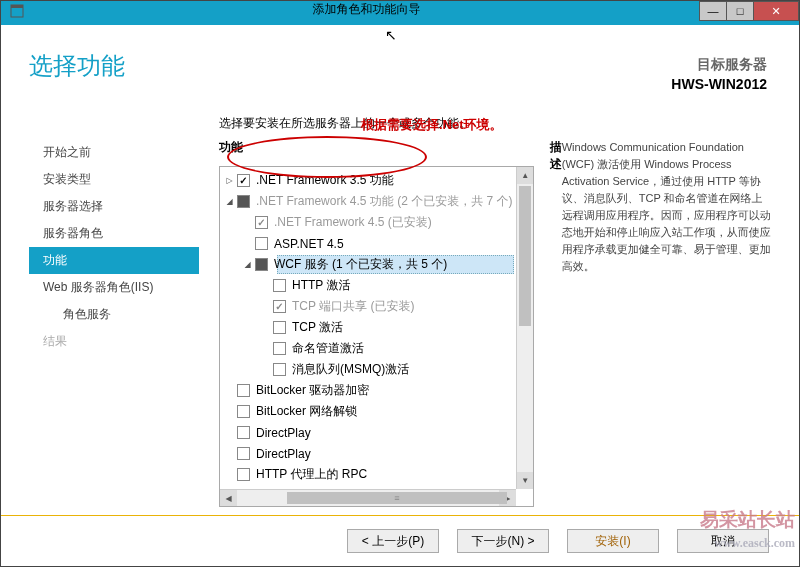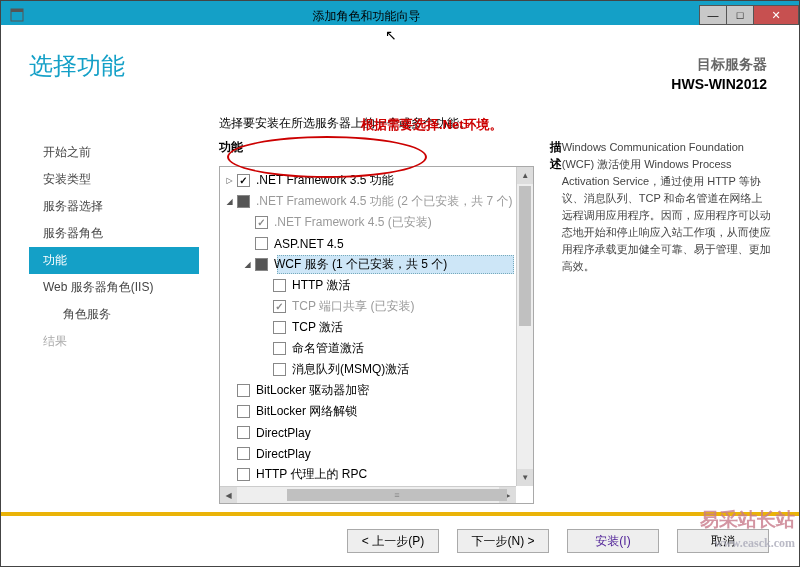--- a/index.html
+++ b/index.html
@@ -1,28 +1,28 @@
 <!DOCTYPE html>
 <html><head>
 <meta charset="utf-8">
 <style>
   * { box-sizing: border-box; }
   body { margin:0; padding:0; font-family:"Microsoft YaHei","Segoe UI",sans-serif; font-size:12px; background:#dedede; }
   .window { width:800px; height:567px; margin:0; border:1px solid #444; background:#fff; position:relative; }
   
-  .titlebar { height:24px; background:#14a0c7; display:flex; align-items:flex-end; color:#000; }
+  .titlebar { height:24px; background:#14a0c7; display:flex; align-items:flex-start; color:#000; }
   .tb-icon { width:20px; height:20px; margin:0 6px; display:flex; align-items:center; justify-content:center; }
   .tb-title { flex:1; text-align:center; font-size:12px; }
   .wbtns { display:flex; }
   .wbtn { width:28px; height:20px; border:1px solid #555; background:#c8c8c8; display:flex; align-items:center; justify-content:center; font-size:11px; margin-left:-1px; }
   .wbtn.close { background:#c75050; color:#fff; width:46px; }
   
   .cursor { position:absolute; top:26px; left:384px; font-size:14px; pointer-events:none; z-index:110; }
   
-  .body { position:absolute; top:28px; left:0; right:0; bottom:50px; background:#fff; padding:21px 28px 10px 28px; border-bottom:4px solid #eab308; }
+  .body { position:absolute; top:28px; left:0; right:0; bottom:50px; background:#fff; padding:21px 28px 10px 28px; border-bottom:1px solid #eab308; }
   .page-title { font-size:24px; color:#14a0c7; font-weight:300; }
   .server-block { position:absolute; right:32px; top:26px; text-align:right; font-size:14px; line-height:1.4;font-weight:bold; }
   .server-block .lbl { color:#666; }
   .instruction { position:absolute; top:86px; left:218px; font-size:12px; }
   
   .sidebar { position:absolute; top:110px; left:28px; width:170px; }
   .nav-item { padding:5px 8px 5px 14px; color:#444; cursor:default; }
   .nav-item.sub { padding-left:34px; }
   .nav-item.active { background:#14a0c7; color:#fff; }
   
@@ -54,21 +54,21 @@
   .ti.sel .rowbg { position:absolute; left:57px; right:2px; height:19px; background:#cde6f7; border:1px dotted #7ab; z-index:-1; }
   .ti.sel { position:relative; z-index:0; }
   
   .lv0 { padding-left:4px; } .lv1 { padding-left:22px; } .lv2 { padding-left:40px; }
   
   .oval { position:absolute; width:200px; height:42px; border:2px solid #c00; border-radius:50%; left:226px; top:135px; z-index:100; pointer-events:none; }
   .annot { position:absolute; left:360px; top:115px; color:#c00; font-weight:bold; font-size:13px; z-index:100; pointer-events:none; }
   
   .footer { position:absolute; bottom:0; left:0; right:0; height:50px; display:flex; align-items:center; justify-content:flex-end; padding-right:30px; gap:18px; background:#fff; }
   .btn { min-width:92px; height:24px; border:1px solid #aaa; background:#eee; display:flex; align-items:center; justify-content:center; font-size:12px; }
-  .btn.disabled { color:#4c1d95; }
+  .btn.disabled { color:#a16207; }
   
   .wm { position:absolute; right:0; bottom:12px; text-align:right; color:#c97b8b; font-size:19px; font-weight:bold; line-height:1.1; opacity:0.8; pointer-events:none; padding:2px 4px; font-family:"SimSun",serif;}
   .wm .url { font-size:12px; color:#a9a9b8; }
 </style>
 </head>
 <body>
 
 <div class="window">
 
   <div class="titlebar">

